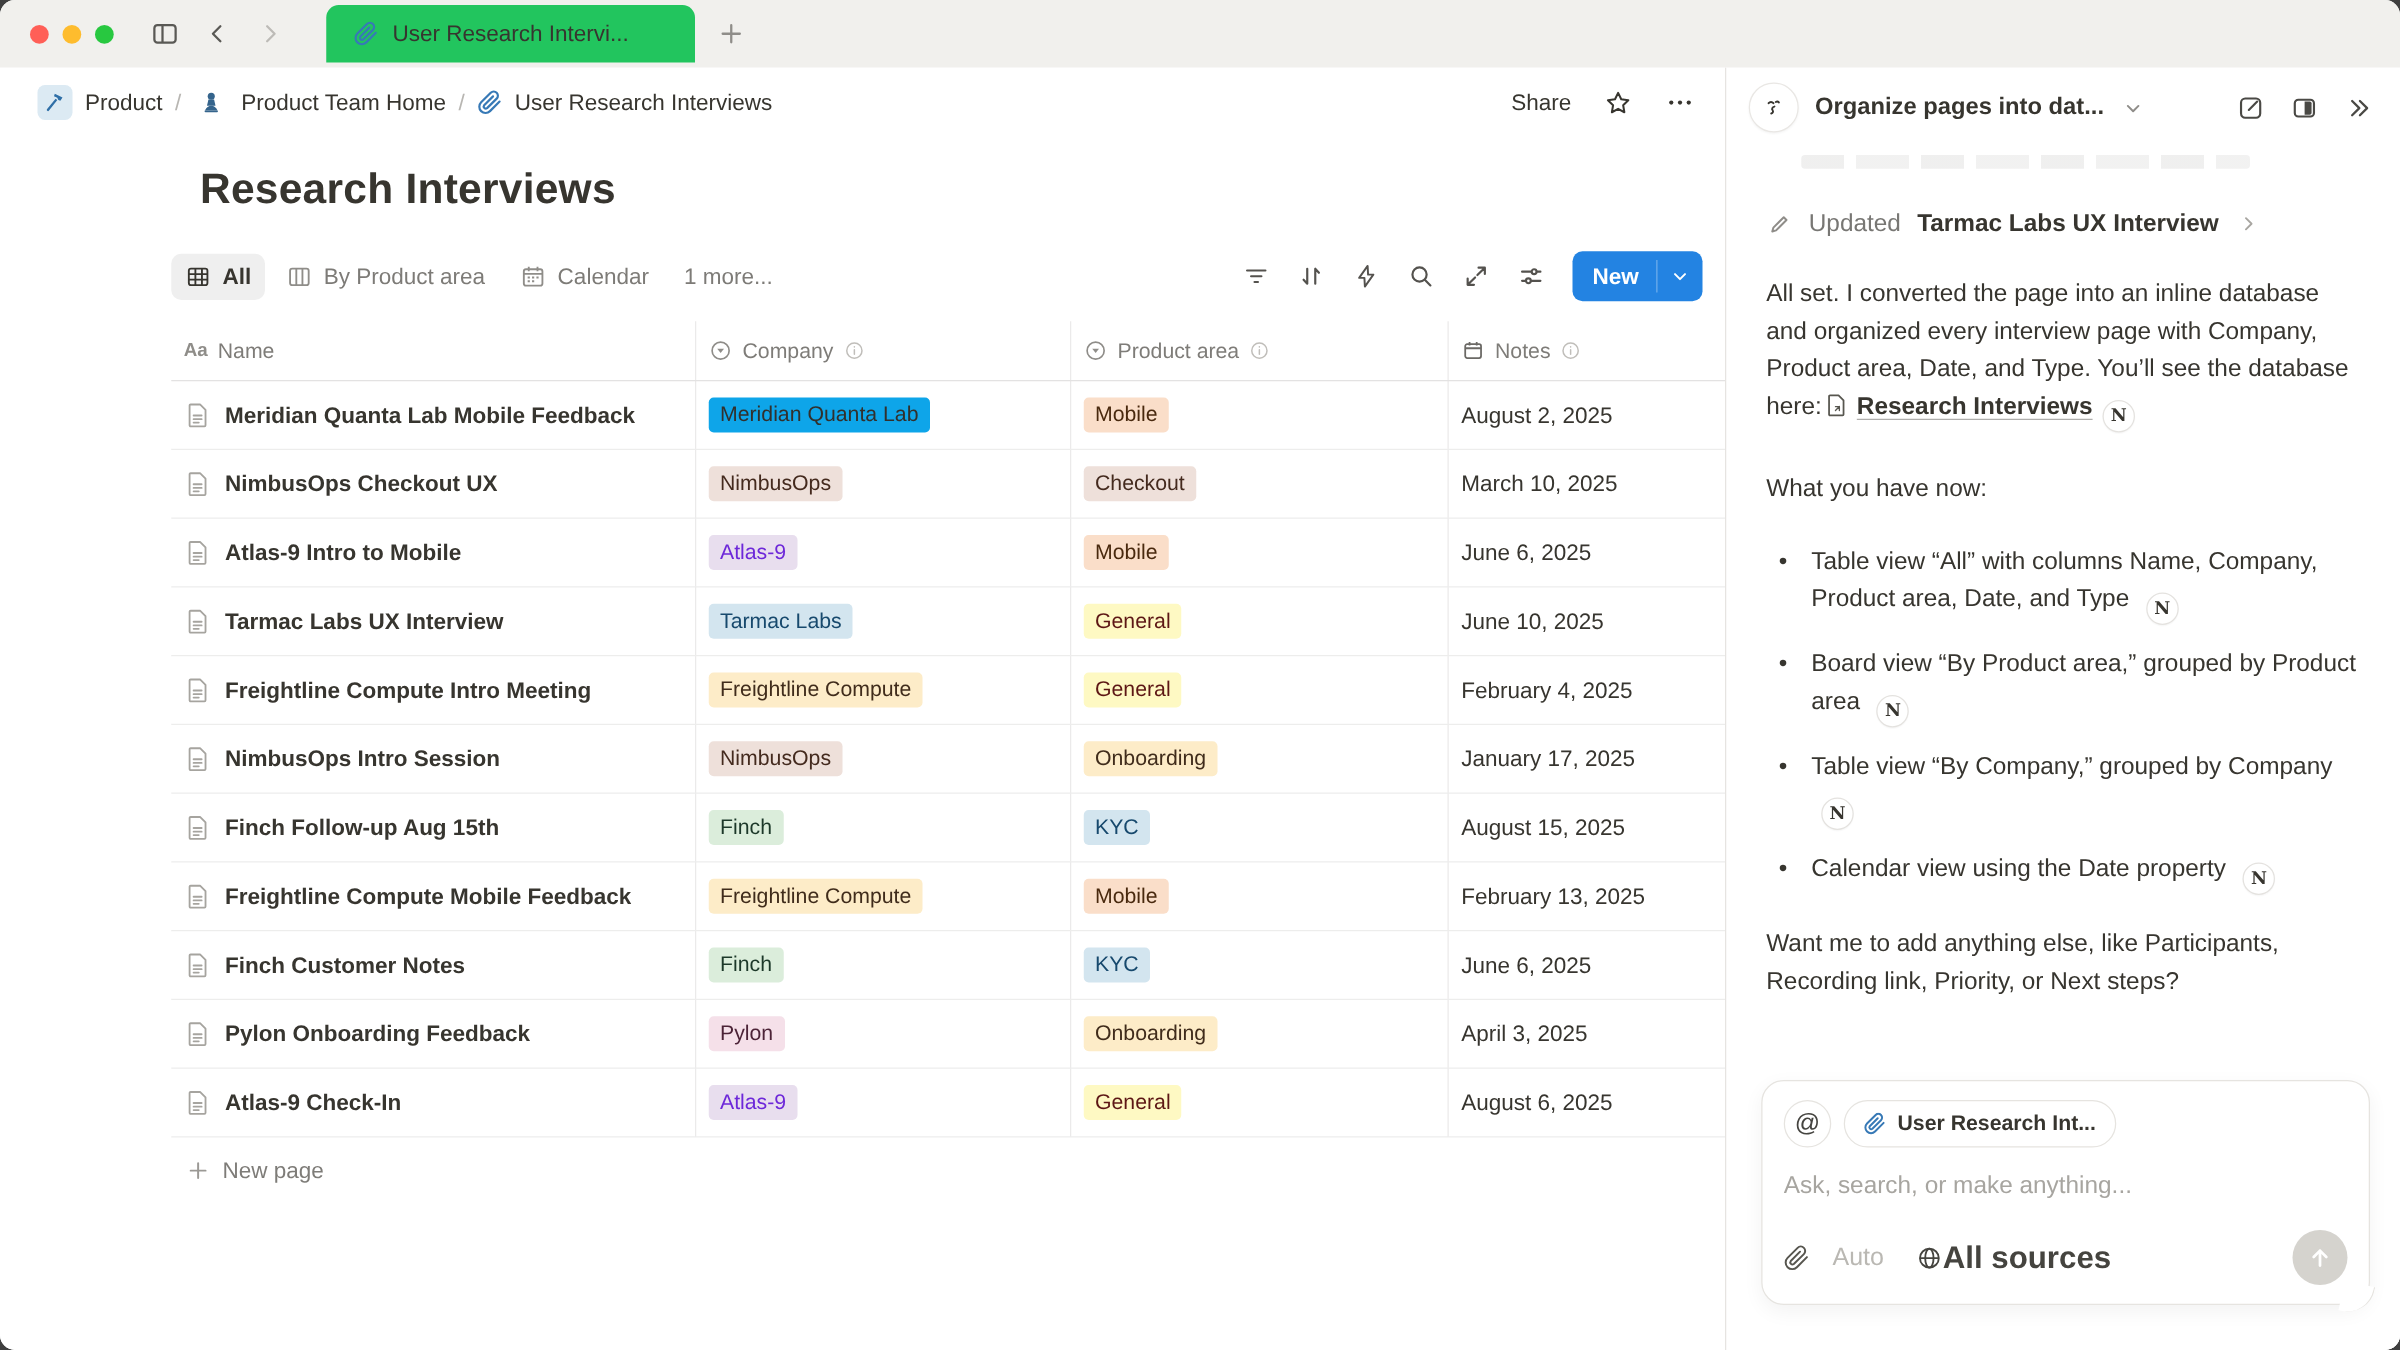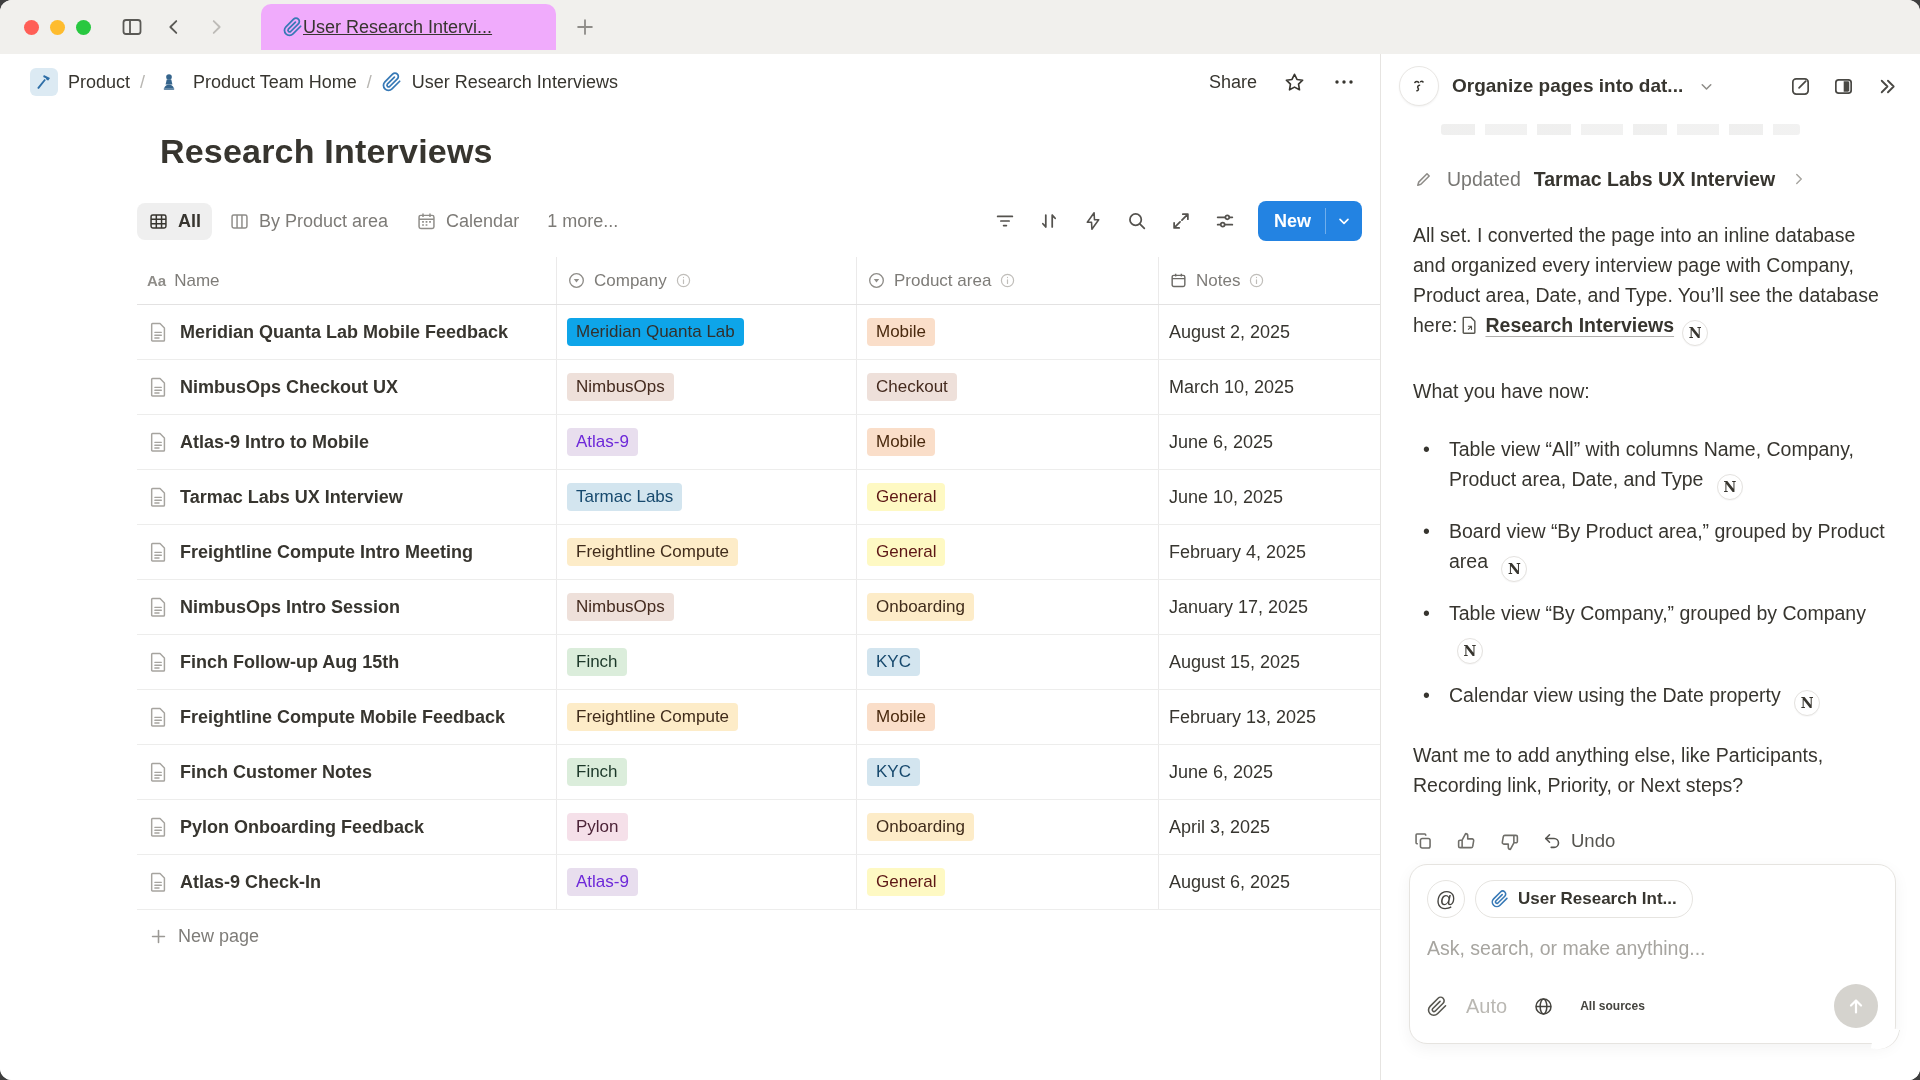--- a/index.html
+++ b/index.html
@@ -14,22 +14,22 @@
          display:flex; flex-direction:column; background:#fff; }
 
   
   .titlebar { flex:0 0 54px; background:#F1F0ED; display:flex; align-items:flex-end; position:relative; }
   .tb-center { display:flex; align-items:center; height:100%; }
   .traffic { display:flex; gap:11px; padding:0 20px 0 24px; align-items:center; height:100%; }
   .light { width:15px; height:15px; border-radius:50%; }
   .light.red{ background:#FF5F57; } .light.yellow{ background:#FEBC2E; } .light.green{ background:#28C840; }
   .tb-icon { width:26px; height:26px; display:flex; align-items:center; justify-content:center; color:#5A5955; margin:0 8px; }
   .tb-icon.disabled { color:#BDBBB7; }
-  .tab { height:46px; margin-left:24px; background:#f0abfc; border-radius:10px 10px 0 0;
-         display:flex; align-items:center; padding:0 22px; min-width:295px;text-decoration:underline; }
+  .tab { height:46px; margin-left:24px; background:#22c55e; border-radius:10px 10px 0 0;
+         display:flex; align-items:center; gap:11px; padding:0 22px; min-width:295px; }
   .tab-title { font-size:18px; color:#37352F; white-space:nowrap; }
   .newtab { width:30px; height:30px; display:flex; align-items:center; justify-content:center;
             color:#8F8D89; margin-left:14px; align-self:center; }
 
   
   .main { flex:1; display:flex; min-height:0; background:#fff; }
   .content { flex:1; min-width:0; display:flex; flex-direction:column; }
 
   
   .topbar { height:56px; display:flex; align-items:center; padding:0 24px; font-size:18px; }
@@ -136,22 +136,22 @@
   .chip-at { width:38px; height:38px; border-radius:50%; border:1px solid #E6E4E0; display:flex;
              align-items:center; justify-content:center; font-size:20px; color:#454440; cursor:pointer; }
   .chip-page { height:38px; border:1px solid #E6E4E0; border-radius:19px; display:flex; align-items:center;
                gap:9px; padding:0 15px; font-size:17px; font-weight:700; color:#37352F; cursor:pointer; }
   .composer-input { border:none; outline:none; width:100%; margin-top:19px; font-size:19.5px;
                     font-family:"Liberation Sans", sans-serif; color:#37352F; background:transparent; }
   .composer-input::placeholder { color:#A7A5A0; }
   .composer-bottom { display:flex; align-items:center; margin-top:24px; }
   .cb-ic { display:flex; color:#57564F; cursor:pointer; }
   .auto-label { margin-left:18px; font-size:20px; color:#BAB8B3; cursor:pointer; }
-  .sources { display:flex; align-items:center; gap:26px; margin-left:26px; color:#45443F;
-             font-size:12px; font-weight:700; cursor:pointer; }
+  .sources { display:flex; align-items:center; gap:0; margin-left:26px; color:#45443F;
+             font-size:25px; font-weight:700; cursor:pointer; }
   .send-btn { margin-left:auto; width:44px; height:44px; border-radius:50%; background:#D5D3CE;
               display:flex; align-items:center; justify-content:center; color:#fff; cursor:pointer; }
 
   svg { display:block; }
 </style>
 </head>
 <body>
 
 <div class="app">
 
@@ -690,47 +690,20 @@
             <li><span>Table view “By Company,” grouped by Company</span>
   <span class="n-badge">N</span>
 </li>
             <li><span>Calendar view using the Date property</span>
   <span class="n-badge">N</span>
 </li>
           </ul>
 
         <p class="closing">Want me to add anything else, like Participants, Recording link, Priority, or Next steps?</p>
 
-        <div class="msg-actions">
-          <span class="ma-ic">
-            <svg width="21" height="21" viewBox="0 0 24 24" fill="none" stroke="currentColor" stroke-width="1.8" stroke-linejoin="round">
-              <rect x="8.5" y="8.5" width="11" height="11" rx="2"></rect>
-                <path d="M5.5 14.5h-1a1 1 0 0 1-1-1v-9a1 1 0 0 1 1-1h9a1 1 0 0 1 1 1v1"></path>
-            </svg>
-          </span>
-          <span class="ma-ic">
-            <svg width="21" height="21" viewBox="0 0 24 24" fill="none" stroke="currentColor" stroke-width="1.8" stroke-linejoin="round" stroke-linecap="round">
-              <path d="M7 10.5 11 3a2.4 2.4 0 0 1 2.4 2.4V9h5a1.8 1.8 0 0 1 1.8 2.1l-1.1 6.5A1.8 1.8 0 0 1 17.3 19H7zM7 10.5V19M7 19H4.6A1.6 1.6 0 0 1 3 17.4v-5.3a1.6 1.6 0 0 1 1.6-1.6H7"></path>
-            </svg>
-          </span>
-          <span class="ma-ic">
-            <svg width="21" height="21" viewBox="0 0 24 24" fill="none" stroke="currentColor" stroke-width="1.8" stroke-linejoin="round" stroke-linecap="round" transform="rotate(180)">
-              <path d="M7 10.5 11 3a2.4 2.4 0 0 1 2.4 2.4V9h5a1.8 1.8 0 0 1 1.8 2.1l-1.1 6.5A1.8 1.8 0 0 1 17.3 19H7zM7 10.5V19M7 19H4.6A1.6 1.6 0 0 1 3 17.4v-5.3a1.6 1.6 0 0 1 1.6-1.6H7"></path>
-            </svg>
-          </span>
-          <span class="undo-group">
-            <span style="display:flex">
-              <svg width="20" height="20" viewBox="0 0 24 24" fill="none" stroke="currentColor" stroke-width="1.9" stroke-linecap="round" stroke-linejoin="round">
-                <path d="M9 13.5 4.5 9 9 4.5"></path>
-                  <path d="M4.5 9h10a5.3 5.3 0 0 1 0 10.6H11"></path>
-              </svg>
-            </span>
-            <span>Undo</span>
-          </span>
-        </div>
       </div>
 
       <div class="composer-wrap">
         <div class="composer">
           <div class="chips">
             <span class="chip-at">@</span>
             <span class="chip-page">
               <span style="display:flex;color:#3779B6">
                 <svg width="18" height="18" viewBox="0 0 24 24" fill="none" stroke="currentColor" stroke-width="2.1" stroke-linecap="round" stroke-linejoin="round">
                   <path d="M21.2 11.1 12 20.3a6 6 0 0 1-8.5-8.5l9.2-9.2a4 4 0 0 1 5.7 5.7l-9.2 9.1a2 2 0 0 1-2.8-2.8l8.5-8.5"></path>

